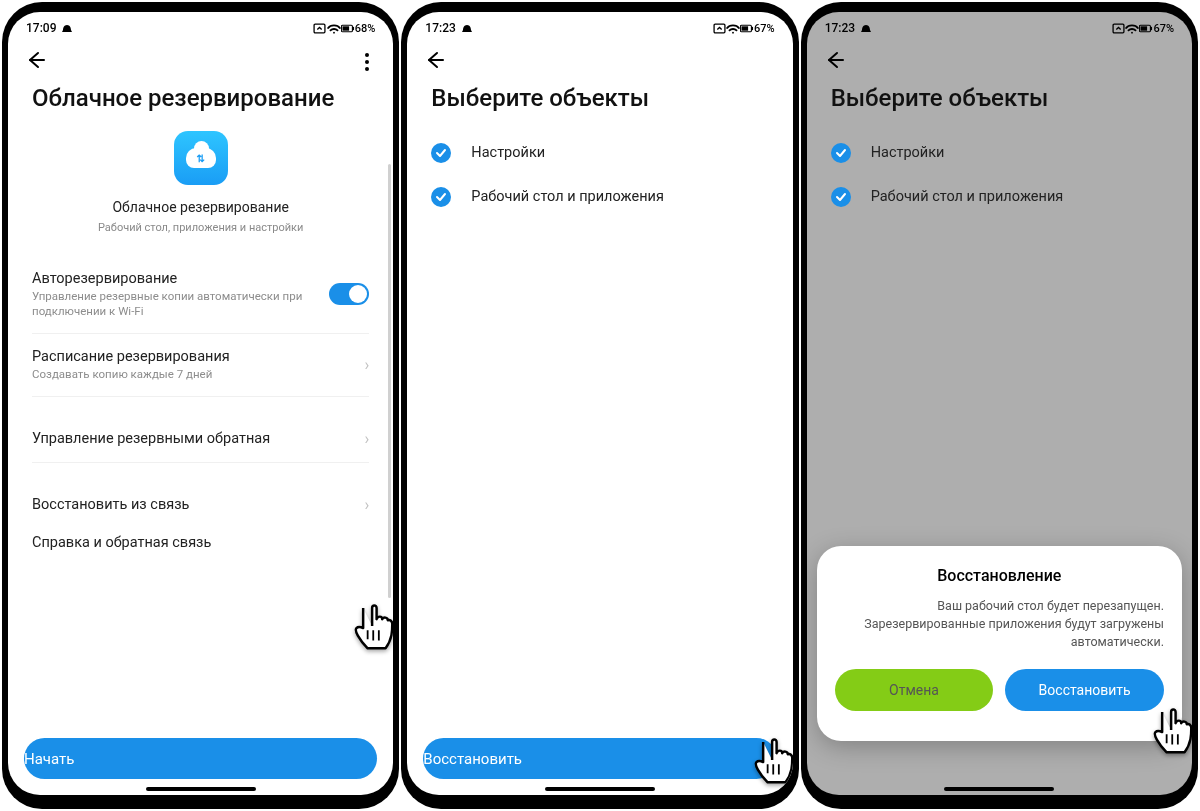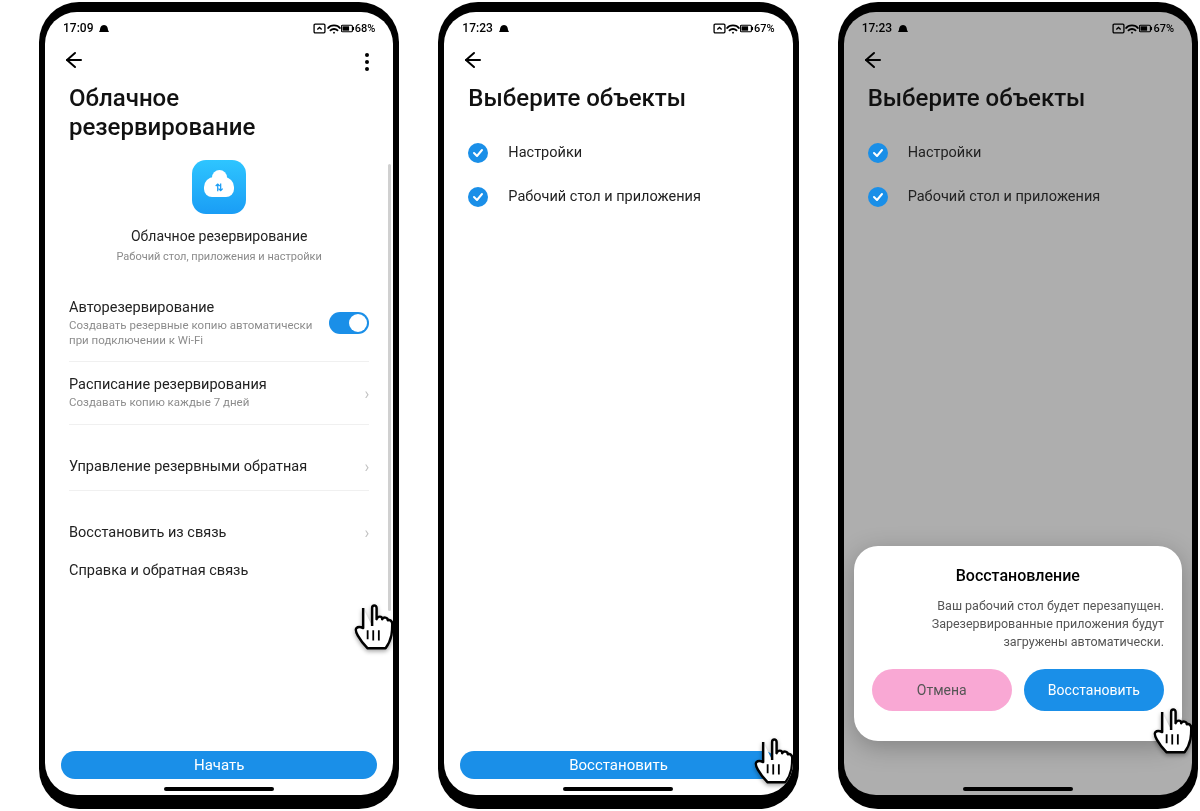--- a/index.html
+++ b/index.html
@@ -14,21 +14,20 @@
   }
   .phone {
     flex: 1;
     position: relative;
     background: #000;
     border-radius: 40px;
     padding: 10px 6px 14px 6px;
     display: flex;
     flex-direction: column;
     overflow: hidden;
-    margin-left: 37px;
   }
   .screen {
     flex: 1;
     background: #fff;
     border-radius: 32px;
     overflow: hidden;
     display: flex;
     flex-direction: column;
     position: relative;
   }
@@ -83,22 +82,22 @@
   .toggle {
     width:40px; height:22px; border-radius:11px; background:#1a8fe8; position:relative; flex-shrink:0;
   }
   .toggle .knob{ position:absolute; right:2px; top:2px; width:18px; height:18px; border-radius:50%; background:#fff;}
   .scrollbar { position:absolute; right:2px; top:80px; bottom:130px; width:3px; background:#d0d0d0; border-radius:2px;}
   .bottom-area {
     padding: 10px 16px 4px 16px;
     position:relative;
   }
   .primary-btn {
-    width:100%; height:28px; border-radius:22px; background:#1a8fe8; color:#fff;
-    display:flex; align-items:center; justify-content:center; font-size:15px; font-weight:400;
+    width:100%; height:41px; border-radius:22px; background:#1a8fe8; color:#fff;
+    display:flex; align-items:center; justify-content:flex-start; font-size:15px; font-weight:400;
   }
   .home-indicator{
     width:110px; height:4px; background:#000; border-radius:2px; margin: 8px auto 0 auto;
   }
   .screen.dim .home-indicator{ background:#000;}
   
   .check-row { display:flex; align-items:center; gap:20px; padding:12px 0;}
   .check-circle { width:20px; height:20px; border-radius:50%; background:#1a8fe8; display:flex; align-items:center; justify-content:center; flex-shrink:0;}
   .check-circle svg{ width:12px; height:12px; }
   .check-label { font-size:14.5px; color:#222;}
@@ -107,21 +106,21 @@
   
   .sheet {
     position:absolute; left:10px; right:10px; bottom:54px;
     background:#fff; border-radius:24px; padding:20px 18px 30px 18px;
     box-shadow: 0 6px 24px rgba(0,0,0,0.25);
   }
   .sheet-title { text-align:center; font-size:16px; font-weight:500; margin-bottom:12px;}
   .sheet-body { font-size:12.5px; color:#555; line-height:1.45; margin-bottom:18px;text-align:right;}
   .sheet-buttons { display:flex; gap:12px;}
   .sheet-btn { flex:1; height:42px; border-radius:21px; display:flex; align-items:center; justify-content:center; font-size:14px;}
-  .sheet-btn.cancel { background:#f9a8d4; color:#555;}
+  .sheet-btn.cancel { background:#84cc16; color:#555;}
   .sheet-btn.confirm { background:#1a8fe8; color:#fff;}
   
   .pointer {
     position:absolute; width:56px; height:56px; z-index:50; pointer-events:none;
   }
   .pointer svg { filter: drop-shadow(0 2px 2px rgba(0,0,0,0.35)); }
 </style>
 </head>
 <body>
 
@@ -209,21 +208,21 @@
               <span class="cloud-arrows">⇅</span>
             </div>
         </div>
         <div class="center-title">Облачное резервирование</div>
         <div class="center-sub">Рабочий стол, приложения и настройки</div>
       </div>
 
       <div class="row">
         <div class="txt">
           <div class="label">Авторезервирование</div>
-          <div class="sub">Создавать резервные копию автоматически при подключении к Wi-Fi</div>
+          <div class="sub">Управление резервные копии автоматически при подключении к Wi-Fi</div>
         </div>
         <div class="toggle">
             <div class="knob"></div>
           </div>
       </div>
 
       <div class="row">
         <div class="txt">
           <div class="label">Расписание резервирования</div>
           <div class="sub">Создавать копию каждые 7 дней</div>

